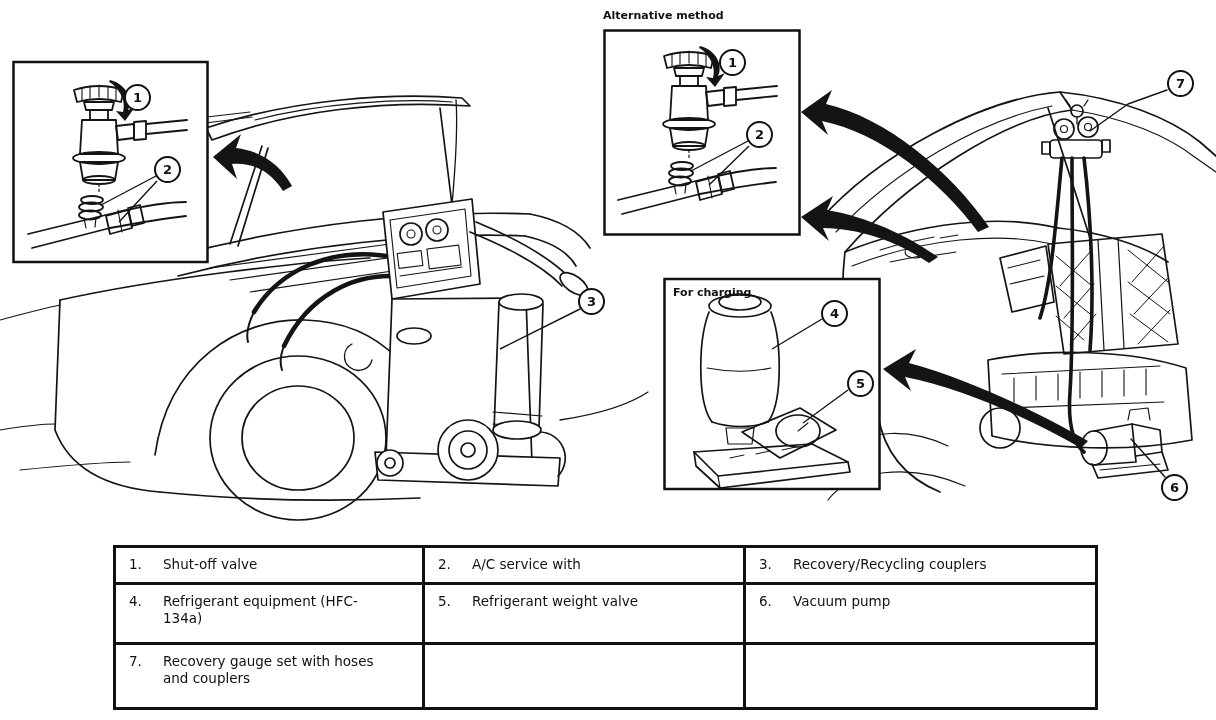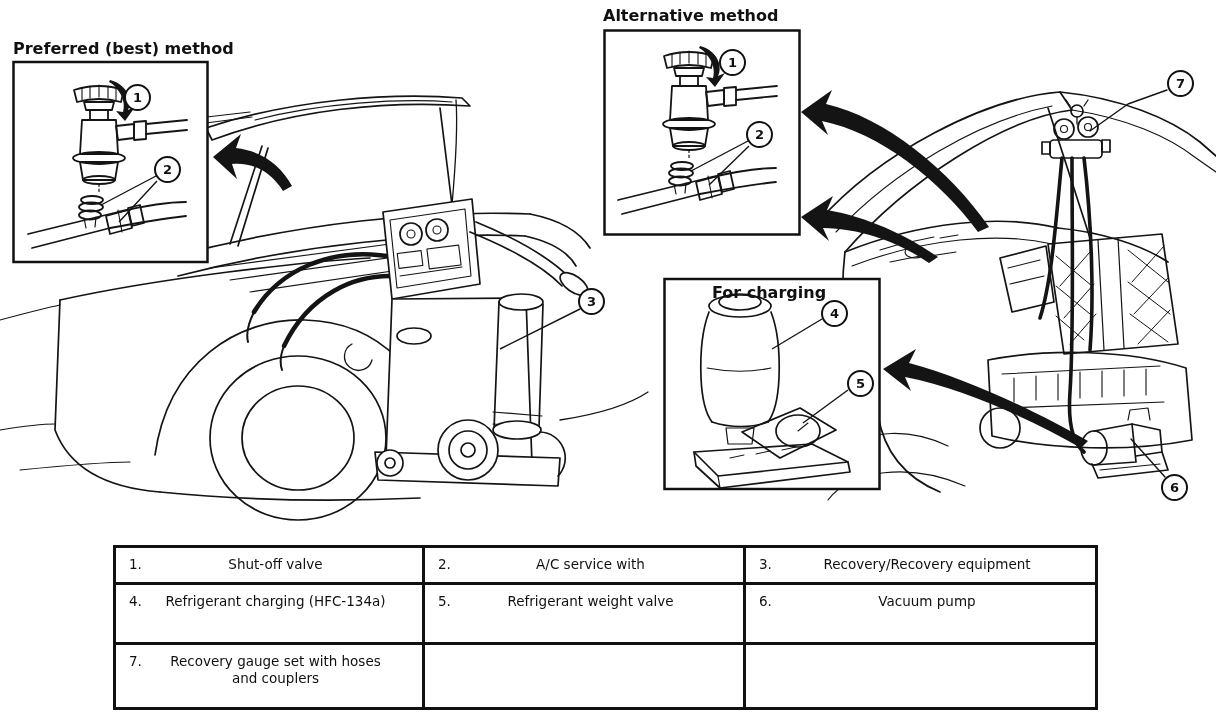--- a/index.html
+++ b/index.html
@@ -2,38 +2,38 @@
 <html><head>
 <meta charset="utf-8">
 <style>
   html,body{margin:0;padding:0;background:#fff;}
   .stage{
     position:relative;width:1216px;height:720px;background:#fff;overflow:hidden;
     font-family:"DejaVu Sans","Liberation Sans",sans-serif;color:#111;
   }
   .art{position:absolute;left:0;top:0;}
   .fig-label{
-    position:absolute;font-weight:bold;font-size:16px;line-height:18px;
+    position:absolute;font-weight:bold;font-size:11px;line-height:18px;
     white-space:nowrap;color:#111;letter-spacing:0;
   }
   .callout{
     position:absolute;width:27px;height:27px;border:2px solid #111;border-radius:50%;
     background:#fff;box-sizing:border-box;display:flex;align-items:center;justify-content:center;
     font-size:13px;font-weight:bold;color:#111;z-index:5;
   }
   table.legend{
     position:absolute;left:113px;top:545px;width:955px;
     border-collapse:collapse;table-layout:fixed;z-index:6;background:#fff;
   }
   table.legend td{
     border:3px solid #111;vertical-align:top;padding:8px 6px 4px 0;
   }
   .cell{display:flex;align-items:flex-start;}
   .cell .num{flex:0 0 34px;padding-left:13px;font-size:13.5px;line-height:17px;}
-  .cell .lbl{flex:1 1 auto;font-size:13.5px;line-height:17px;padding-right:28px;text-align:center;}
+  .cell .lbl{flex:1 1 auto;font-size:13.5px;line-height:17px;padding-right:28px;}
   .c1{width:300px;} .c2{width:312px;} .c3{width:343px;}
   .r1{height:37px;} .r2{height:60px;} .r3{height:65px;}
 </style>
 </head>
 <body>
 
 <div class="stage">
 
   <svg class="art" width="1216" height="720" viewBox="0 0 1216 720" xmlns="http://www.w3.org/2000/svg" xmlns:xlink="http://www.w3.org/1999/xlink">
     <defs>
@@ -245,23 +245,22 @@
 
     <g stroke="#141414" stroke-width="1.4" fill="none">
       <path d="M156,176 L101,205 M157,181 L119,222"></path>
       <path d="M748,141 L691,171 M749,146 L709,185"></path>
       <path d="M580,309 L500,349"></path>
       <path d="M822,319 L772,349"></path>
       <path d="M848,390 L803,423"></path>
     </g>
   </svg>
 
-  <div class="fig-label" style="left:13px;top:40px;">Preferred (best) method</div>
   <div class="fig-label" style="left:603px;top:7px;">Alternative method</div>
-  <div class="fig-label" style="left:673px;top:284px;margin-left:39px;">For charging</div>
+  <div class="fig-label" style="left:673px;top:284px;">For charging</div>
 
   <div class="callout" style="left:124px;top:84px;">1</div>
   <div class="callout" style="left:154px;top:156px;">2</div>
   <div class="callout" style="left:719px;top:49px;">1</div>
   <div class="callout" style="left:746px;top:121px;">2</div>
   <div class="callout" style="left:578px;top:288px;">3</div>
   <div class="callout" style="left:821px;top:300px;">4</div>
   <div class="callout" style="left:847px;top:370px;">5</div>
   <div class="callout" style="left:1161px;top:474px;">6</div>
   <div class="callout" style="left:1167px;top:70px;">7</div>
@@ -277,29 +276,29 @@
           </td>
       <td class="c2">
             <div class="cell">
         <span class="num">2.</span>
         <span class="lbl">A/C service with</span>
             </div>
           </td>
       <td class="c3">
             <div class="cell">
         <span class="num">3.</span>
-        <span class="lbl">Recovery/Recovery equipment</span>
+        <span class="lbl">Recovery/Recycling couplers</span>
             </div>
           </td>
     </tr>
     <tr class="r2">
       <td class="c1">
             <div class="cell">
         <span class="num">4.</span>
-        <span class="lbl">Refrigerant charging (HFC-134a)</span>
+        <span class="lbl">Refrigerant equipment (HFC-134a)</span>
             </div>
           </td>
       <td class="c2">
             <div class="cell">
         <span class="num">5.</span>
         <span class="lbl">Refrigerant weight valve</span>
             </div>
           </td>
       <td class="c3">
             <div class="cell">

